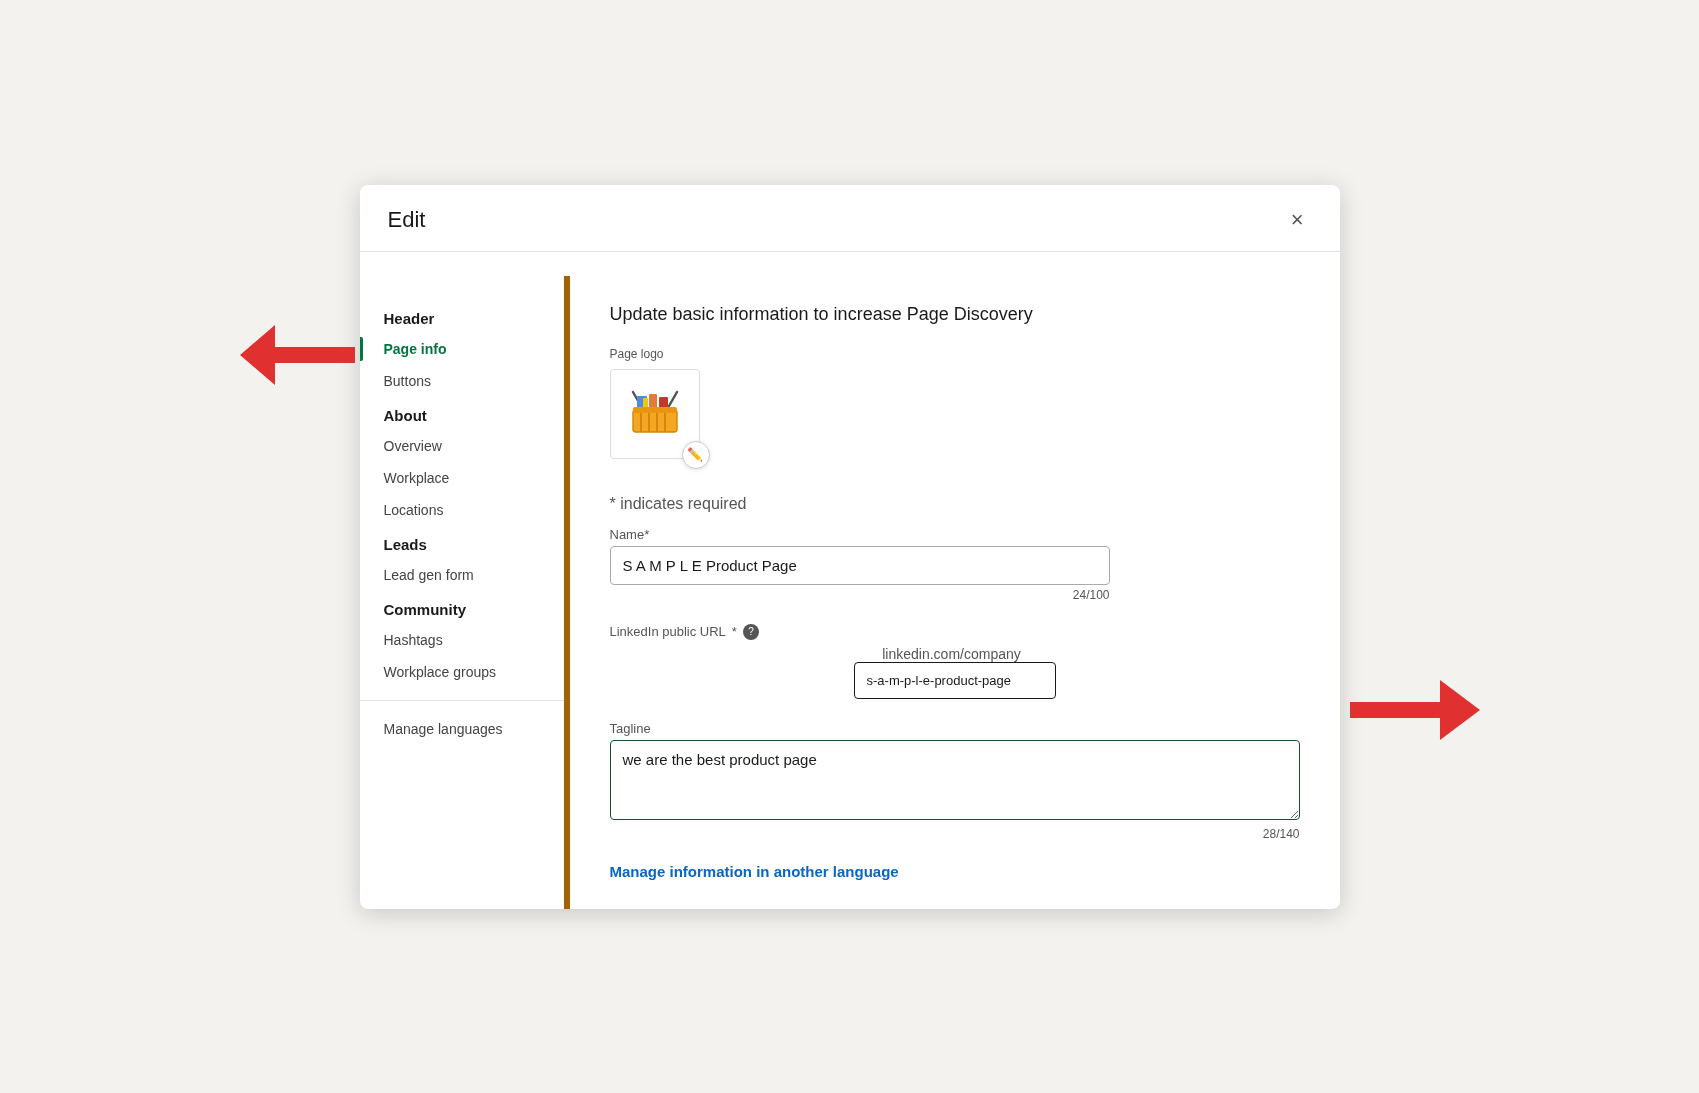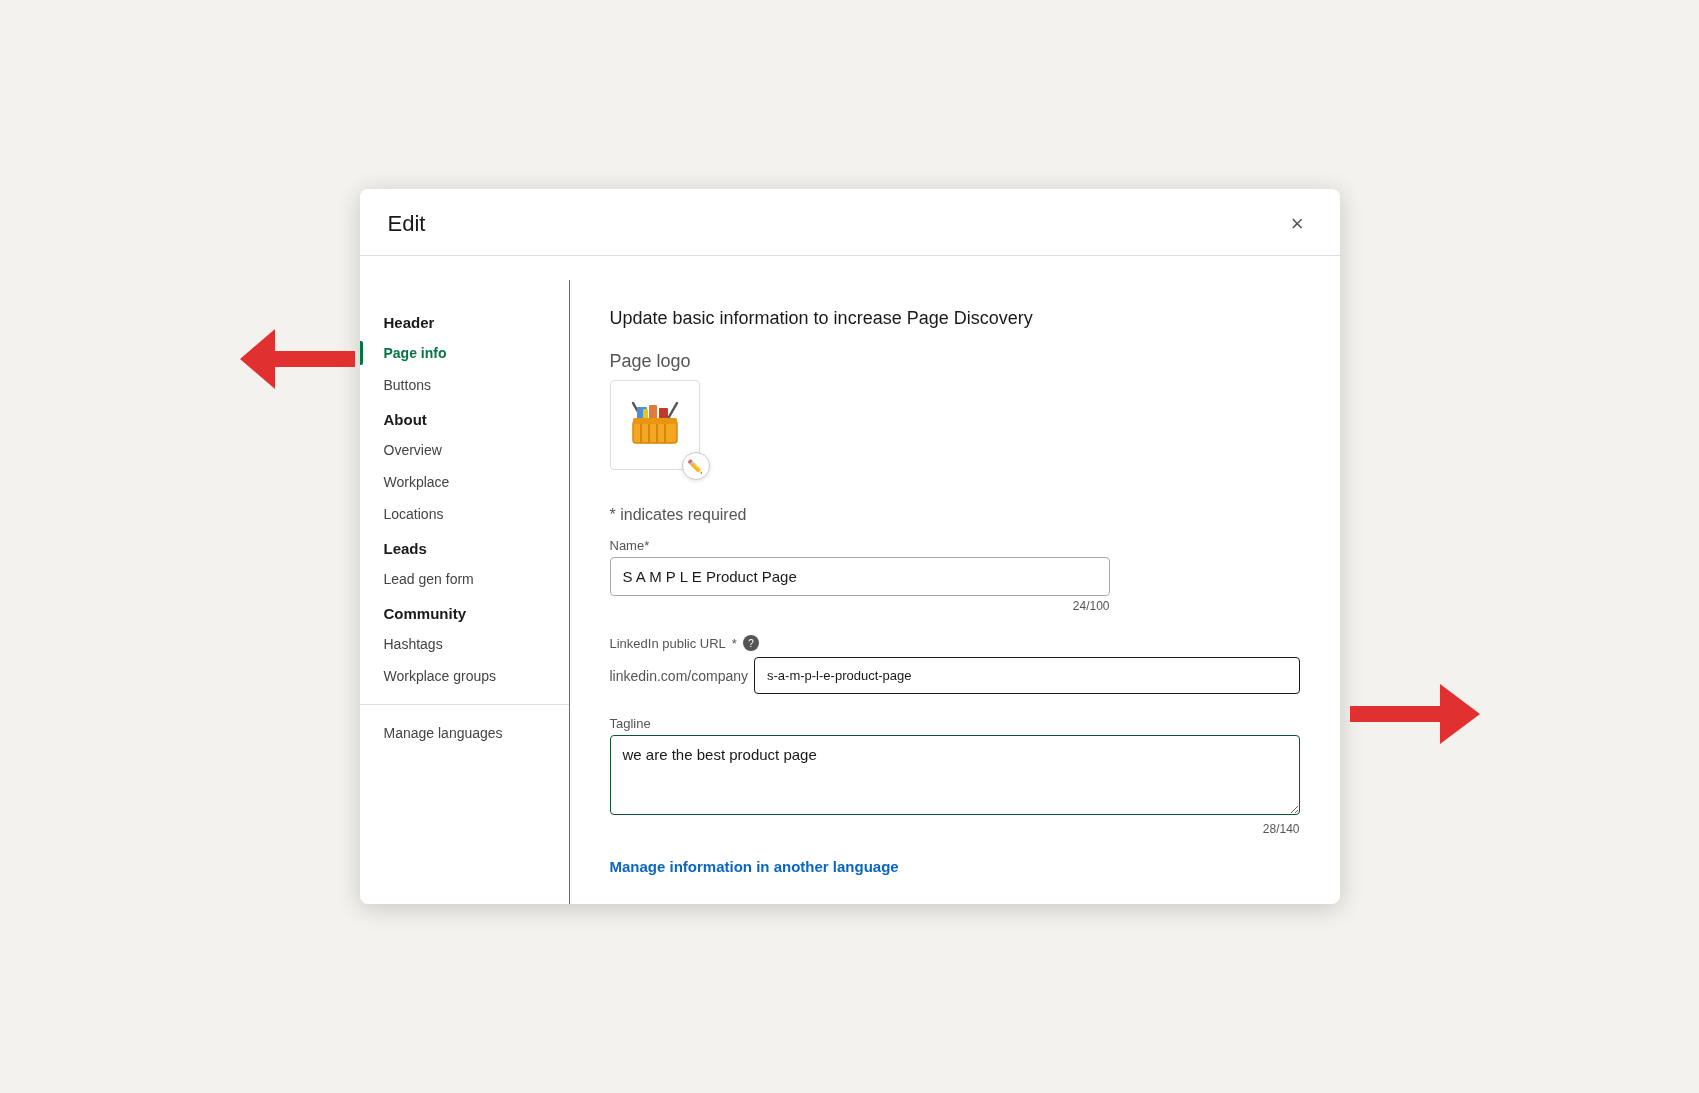--- a/index.html
+++ b/index.html
@@ -46,21 +46,21 @@
     .modal-body {
       display: flex;
       flex: 1;
       position: relative;
     }
     
     .sidebar {
       width: 210px;
       min-width: 210px;
       padding: 24px 0 24px 0;
-      border-right: 1px solid #a16207;
+      border-right: 6px solid #a16207;
       position: relative;
     }
     .sidebar-section-label {
       font-size: 15px;
       font-weight: 600;
       color: #1a1a1a;
       padding: 10px 24px 6px 24px;
       display: block;
     }
     .sidebar-item {
@@ -96,21 +96,21 @@
       padding: 28px 40px;
       overflow-y: auto;
     }
     .content-title {
       font-size: 18px;
       font-weight: 400;
       color: #1a1a1a;
       margin-bottom: 22px;
     }
     .field-label {
-      font-size: 18px;
+      font-size: 12px;
       color: #555;
       margin-bottom: 8px;
       display: block;
     }
     .logo-wrapper {
       position: relative;
       display: inline-block;
       margin-bottom: 14px;
     }
     .logo-box {
@@ -197,20 +197,21 @@
       background: #555;
       color: #fff;
       font-size: 10px;
       cursor: pointer;
     }
     .url-input-row {
       display: flex;
       align-items: center;
       gap: 0;
       max-width: 820px;
+      flex-direction: column;
     }
     .url-prefix {
       font-size: 14px;
       color: #555;
       white-space: nowrap;
       padding-right: 6px;
     }
     .url-input {
       border: 1.5px solid #1a1a1a;
       border-radius: 4px;

